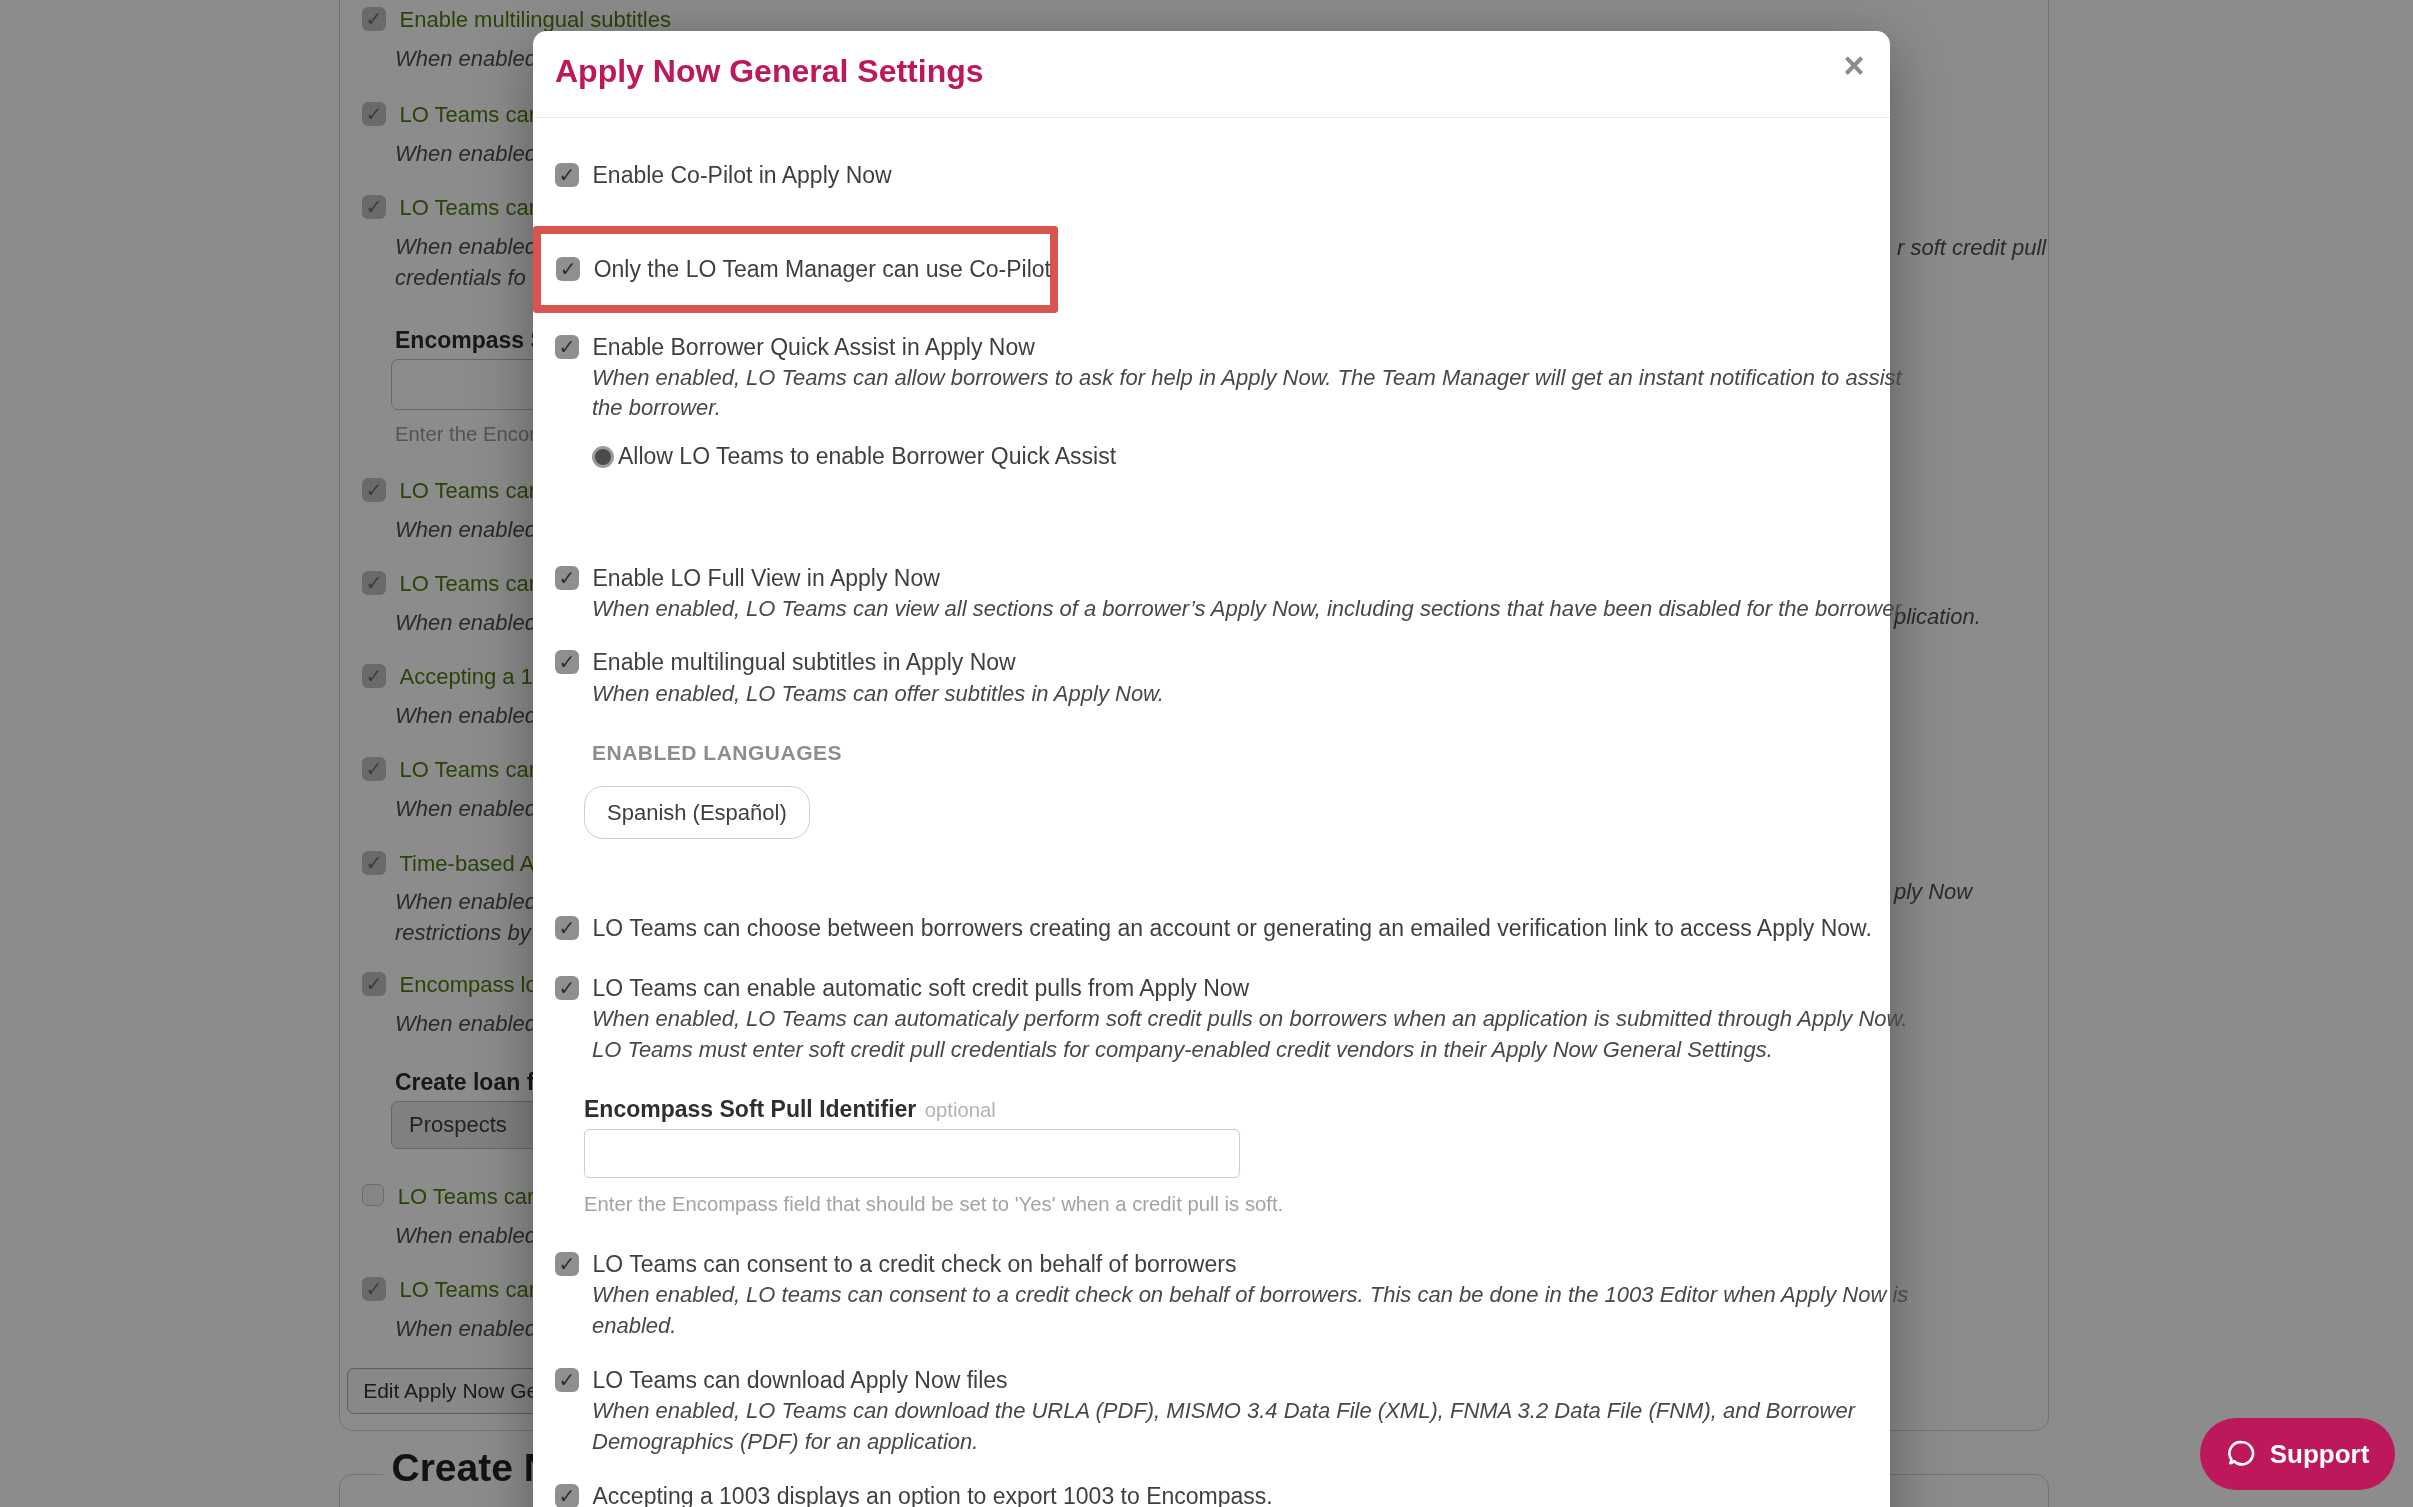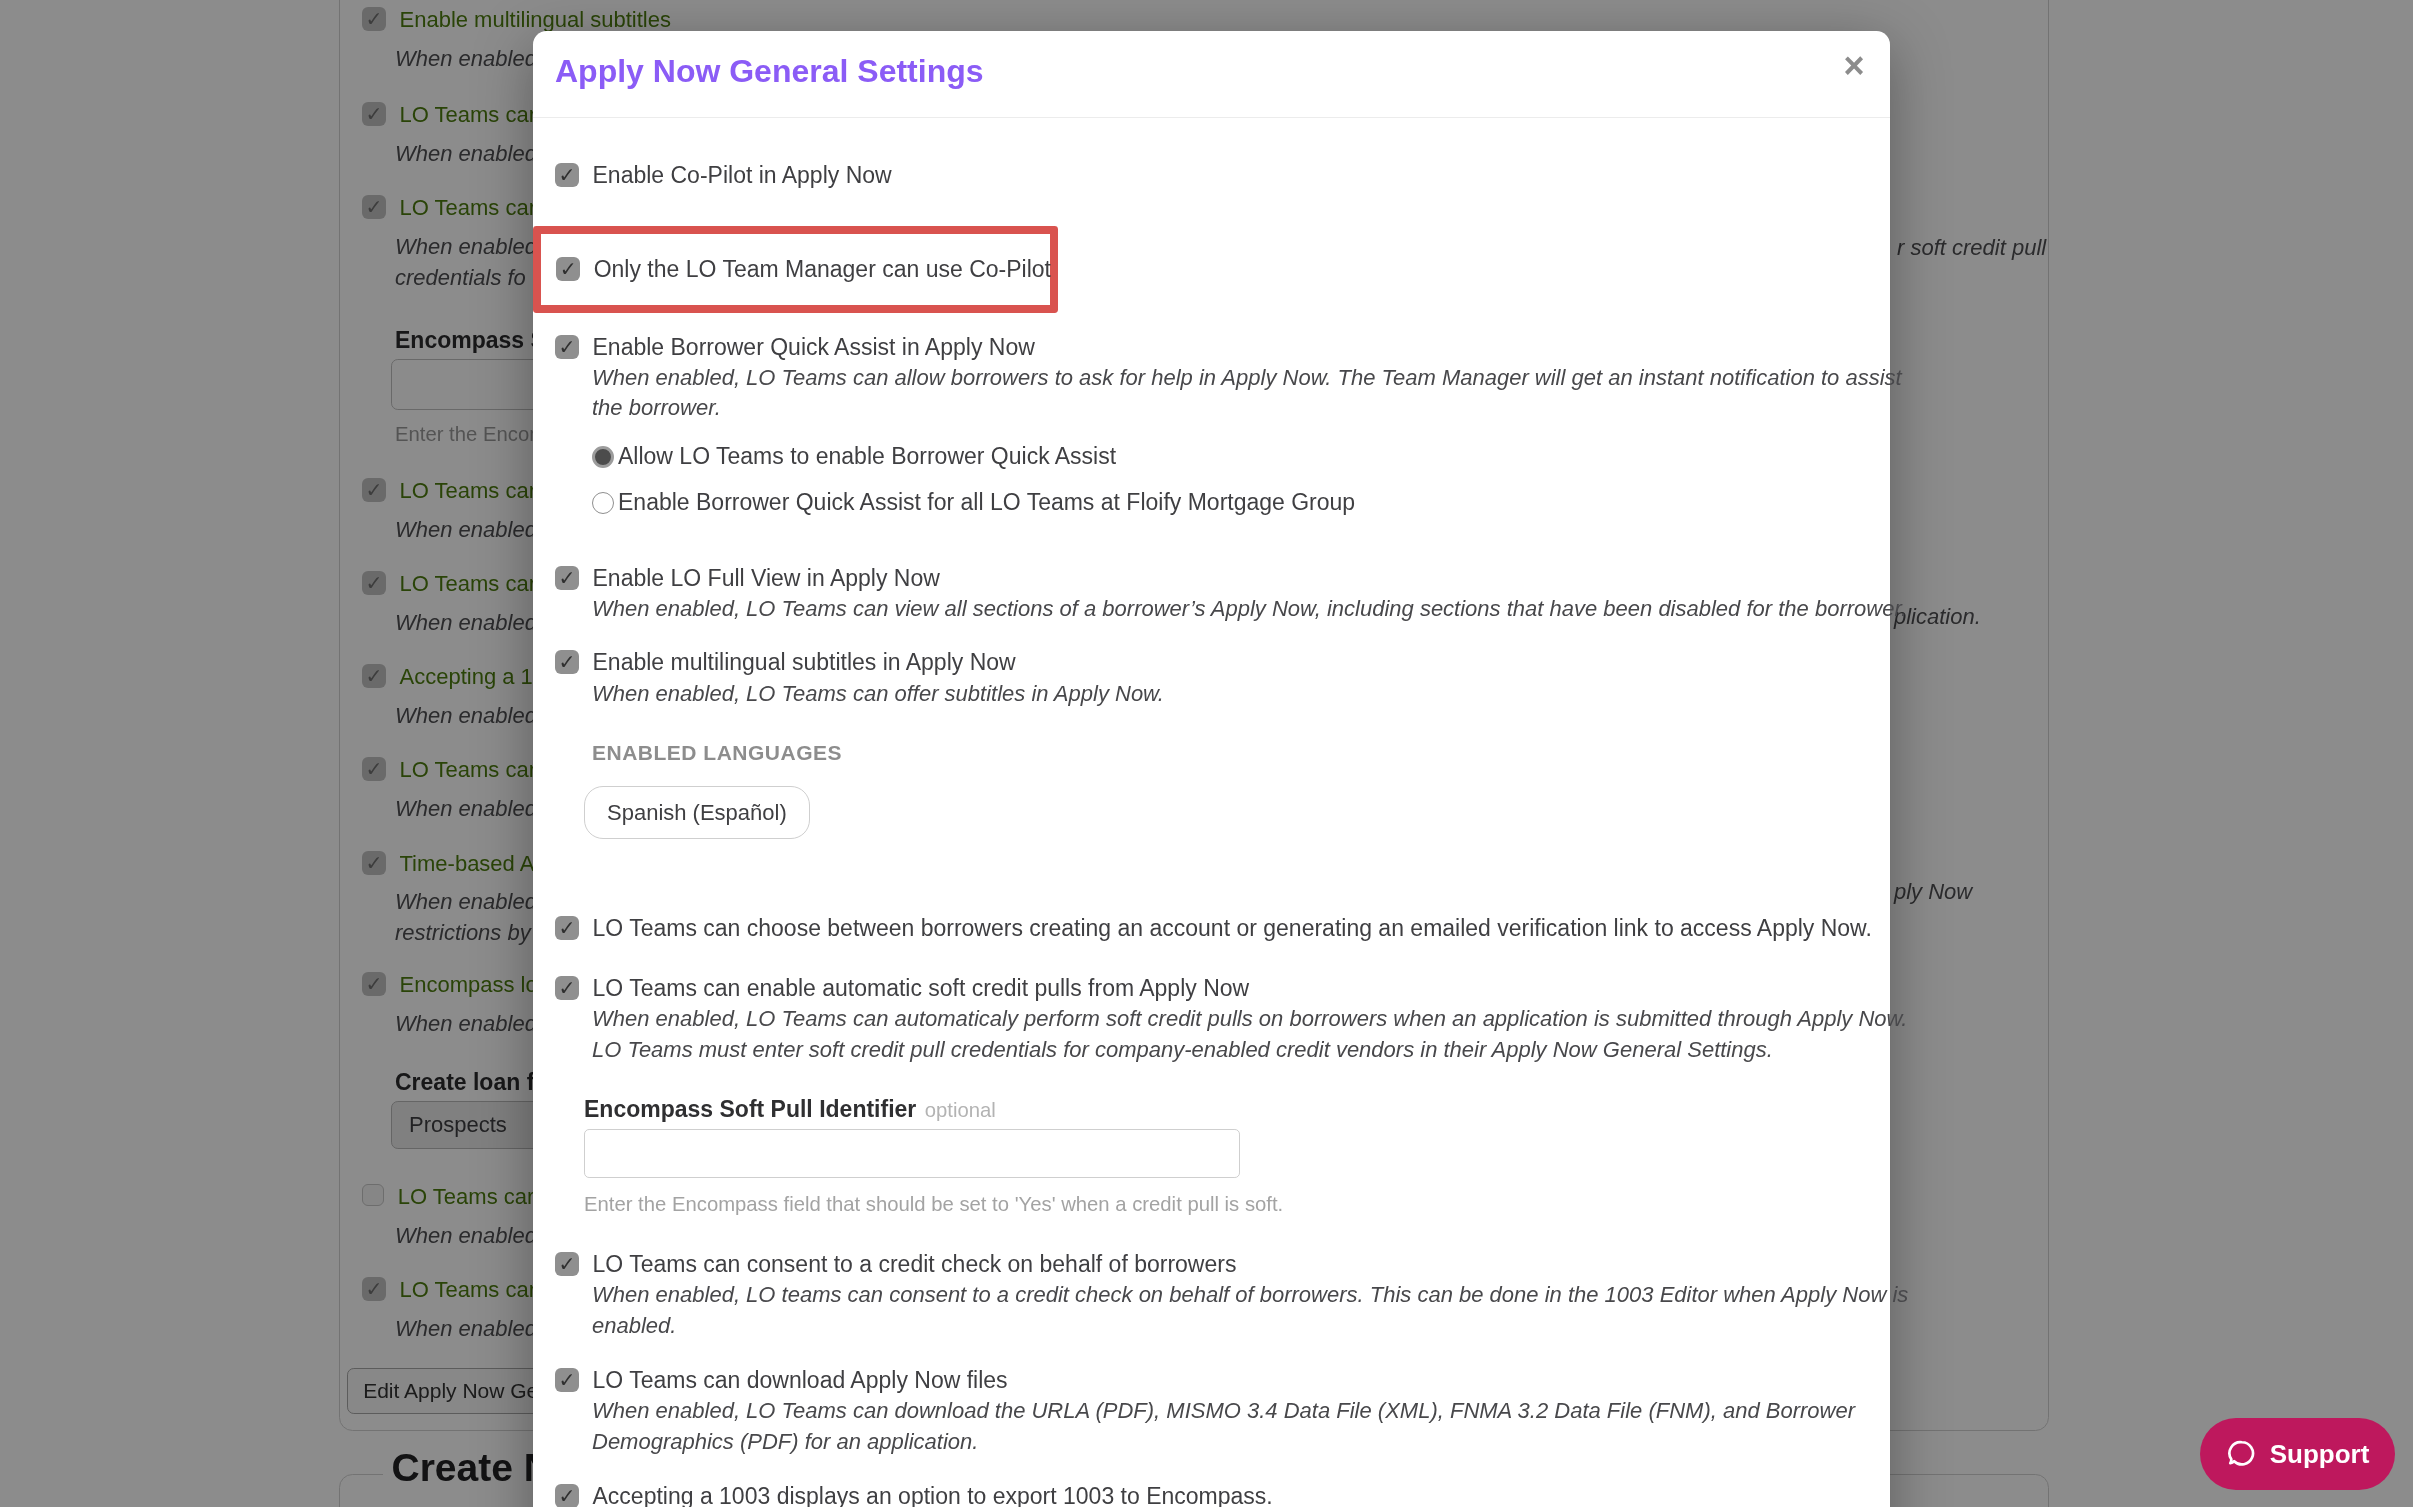--- a/index.html
+++ b/index.html
@@ -27,21 +27,21 @@
        font-size:21px;color:#333;display:flex;align-items:center;padding:0 15.2px;height:44px;white-space:nowrap;}
   .bfrag{position:absolute;font-style:italic;font-size:22px;color:#4f4f52;white-space:nowrap;}
   .bheading{position:absolute;font-size:39px;font-weight:bold;color:#232325;background:#fff;
        padding:0 15.2px 0 8.5px;white-space:nowrap;}
   
   .overlay{position:absolute;inset:0;background:rgba(0,0,0,0.45);z-index:5;}
   
   .modal{position:absolute;left:533px;top:31px;width:1357px;height:1533px;background:#fff;
        border-radius:13.5px;box-shadow:0 15.2px 59px rgba(0,0,0,.35);z-index:10;}
   .modal-header{position:absolute;left:0;top:0;right:0;height:86px;border-bottom:1.7px solid #ececec;}
-  .modal-title{position:absolute;left:22px;top:22px;font-size:32px;font-weight:bold;color:#8b5cf6;}
+  .modal-title{position:absolute;left:22px;top:22px;font-size:32px;font-weight:bold;color:#be185d;}
   .modal-close{position:absolute;right:25.4px;top:17px;font-size:36px;font-weight:bold;color:#8c8c8c;
        cursor:pointer;line-height:36px;}
   .mrow{position:absolute;display:flex;align-items:flex-start;gap:13.5px;left:22px;}
   .mcb{width:24px;height:24px;border-radius:6px;background:#8f8f8f;color:#2f2f2f;
        font-size:20.3px;line-height:24px;text-align:center;flex:0 0 auto;margin-top:2.5px;}
   .mlabel{font-size:23px;line-height:30.5px;color:#3f3f42;white-space:nowrap;}
   .mdesc{position:absolute;left:59px;font-style:italic;font-size:22px;line-height:30.5px;color:#48484b;white-space:nowrap;}
   .hl-box{position:absolute;left:0;top:195px;width:509px;height:71px;border:8.5px solid #D9534F;
        border-radius:3.4px;background:#fff;display:flex;align-items:center;}
   .hl-inner{display:flex;align-items:flex-start;gap:13.5px;padding-left:15.2px;}
@@ -179,24 +179,20 @@
   <div class="mrow" style="top:301px;">
     <span class="mcb">✓</span>
     <span class="mlabel">Enable Borrower Quick Assist in Apply Now</span>
   </div>
   <div class="mdesc" style="top:332px;">When enabled, LO Teams can allow borrowers to ask for help in Apply Now. The Team Manager will get an instant notification to assist</div>
   <div class="mdesc" style="top:362px;">the borrower.</div>
   <div class="rrow" style="top:412px;">
     <span class="radio on"></span>
     <span class="rlabel">Allow LO Teams to enable Borrower Quick Assist</span>
   </div>
-  <div class="rrow" style="top:458px;">
-    <span class="radio off"></span>
-    <span class="rlabel">Enable Borrower Quick Assist for all LO Teams at Floify Mortgage Group</span>
-  </div>
 
   <div class="mrow" style="top:532px;">
     <span class="mcb">✓</span>
     <span class="mlabel">Enable LO Full View in Apply Now</span>
   </div>
   <div class="mdesc" style="top:563px;">When enabled, LO Teams can view all sections of a borrower’s Apply Now, including sections that have been disabled for the borrower.</div>
 
   <div class="mrow" style="top:616px;">
     <span class="mcb">✓</span>
     <span class="mlabel">Enable multilingual subtitles in Apply Now</span>

